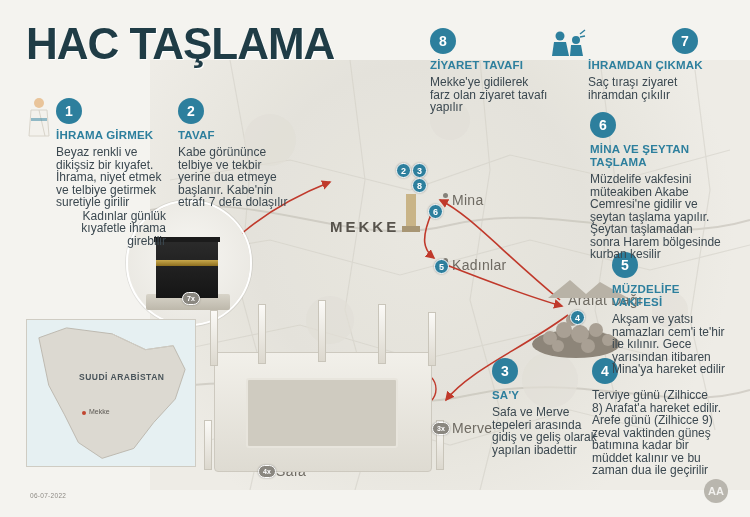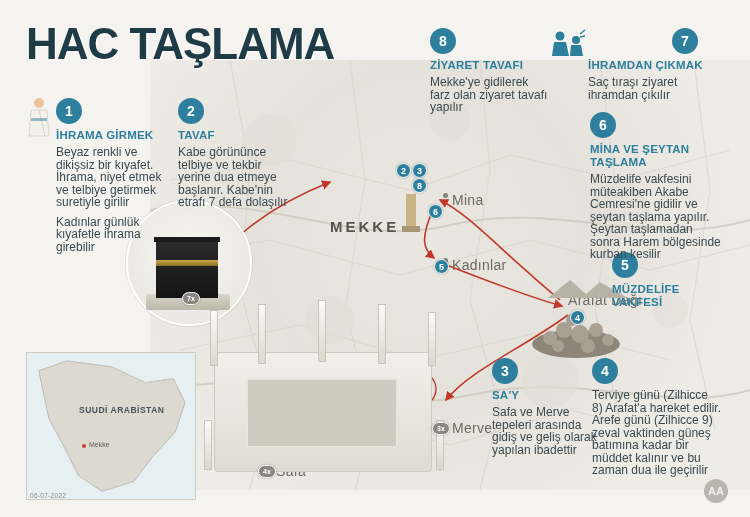--- a/index.html
+++ b/index.html
@@ -53,35 +53,35 @@
     margin-bottom: 5px;
   }
   .step h3 {
     font-size: 11.5px; font-weight: bold; color: #2d7f9d;
     letter-spacing: .2px; line-height: 13px; margin-bottom: 4px;
     text-transform: uppercase;
   }
   .step p {
     font-size: 12px; line-height: 12.5px; color: #3b4850;
   }
-  .step p + p { margin-top: 7px; }
+  .step p + p { margin-top: 1px; text-align: right; }
 
   
   #step1 { left: 56px;  top: 98px;  width: 110px; }
   #step2 { left: 178px; top: 98px;  width: 112px; }
   #step3 { left: 492px; top: 358px; width: 112px; }
   #step4 { left: 592px; top: 358px; width: 130px; }
   #step5 { left: 612px; top: 252px; width: 120px; }
   #step6 { left: 590px; top: 112px; width: 135px; }
   #step7 { left: 588px; top: 28px;  width: 128px; }
   #step8 { left: 430px; top: 28px;  width: 120px; }
 
   
   #inset {
-    position: absolute; left: 26px; top: 352px; width: 170px; height: 148px;
+    position: absolute; left: 26px; top: 319px; width: 170px; height: 148px;
     background: #eceae4; border: 1px solid #cfccc3;
   }
   #inset .sea { position: absolute; inset: 0; background: #e6f0f2; }
   #inset-label {
     position: absolute; left: 52px; top: 52px;
     font-size: 8.5px; font-weight: bold; color: #49545a; letter-spacing: .5px;
     line-height: 11px; text-align: center;
   }
   #inset-city {
     position: absolute; left: 62px; top: 88px;
@@ -317,20 +317,21 @@
   </div>
 
   <div class="step" id="step4">
     <div class="badge">4</div>
     <p>Terviye günü (Zilhicce 8) Arafat'a hareket edilir. Arefe günü (Zilhicce 9) zeval vaktinden güneş batımına kadar bir müddet kalınır ve bu zaman dua ile geçirilir</p>
   </div>
 
   <div class="step" id="step5">
     <div class="badge">5</div>
     <h3>MÜZDELİFE VAKFESİ</h3>
+    <p>Akşam ve yatsı namazları cem'i te'hir ile kılınır. Gece yarısından itibaren Mina'ya hareket edilir</p>
   </div>
 
   <div class="step" id="step6">
     <div class="badge">6</div>
     <h3>MİNA VE ŞEYTAN TAŞLAMA</h3>
     <p>Müzdelife vakfesini müteakiben Akabe Cemresi'ne gidilir ve şeytan taşlama yapılır. Şeytan taşlamadan sonra Harem bölgesinde kurban kesilir</p>
   </div>
 
   <div class="step" id="step7">
     <div class="badge" style="margin-left:84px;">7</div>

